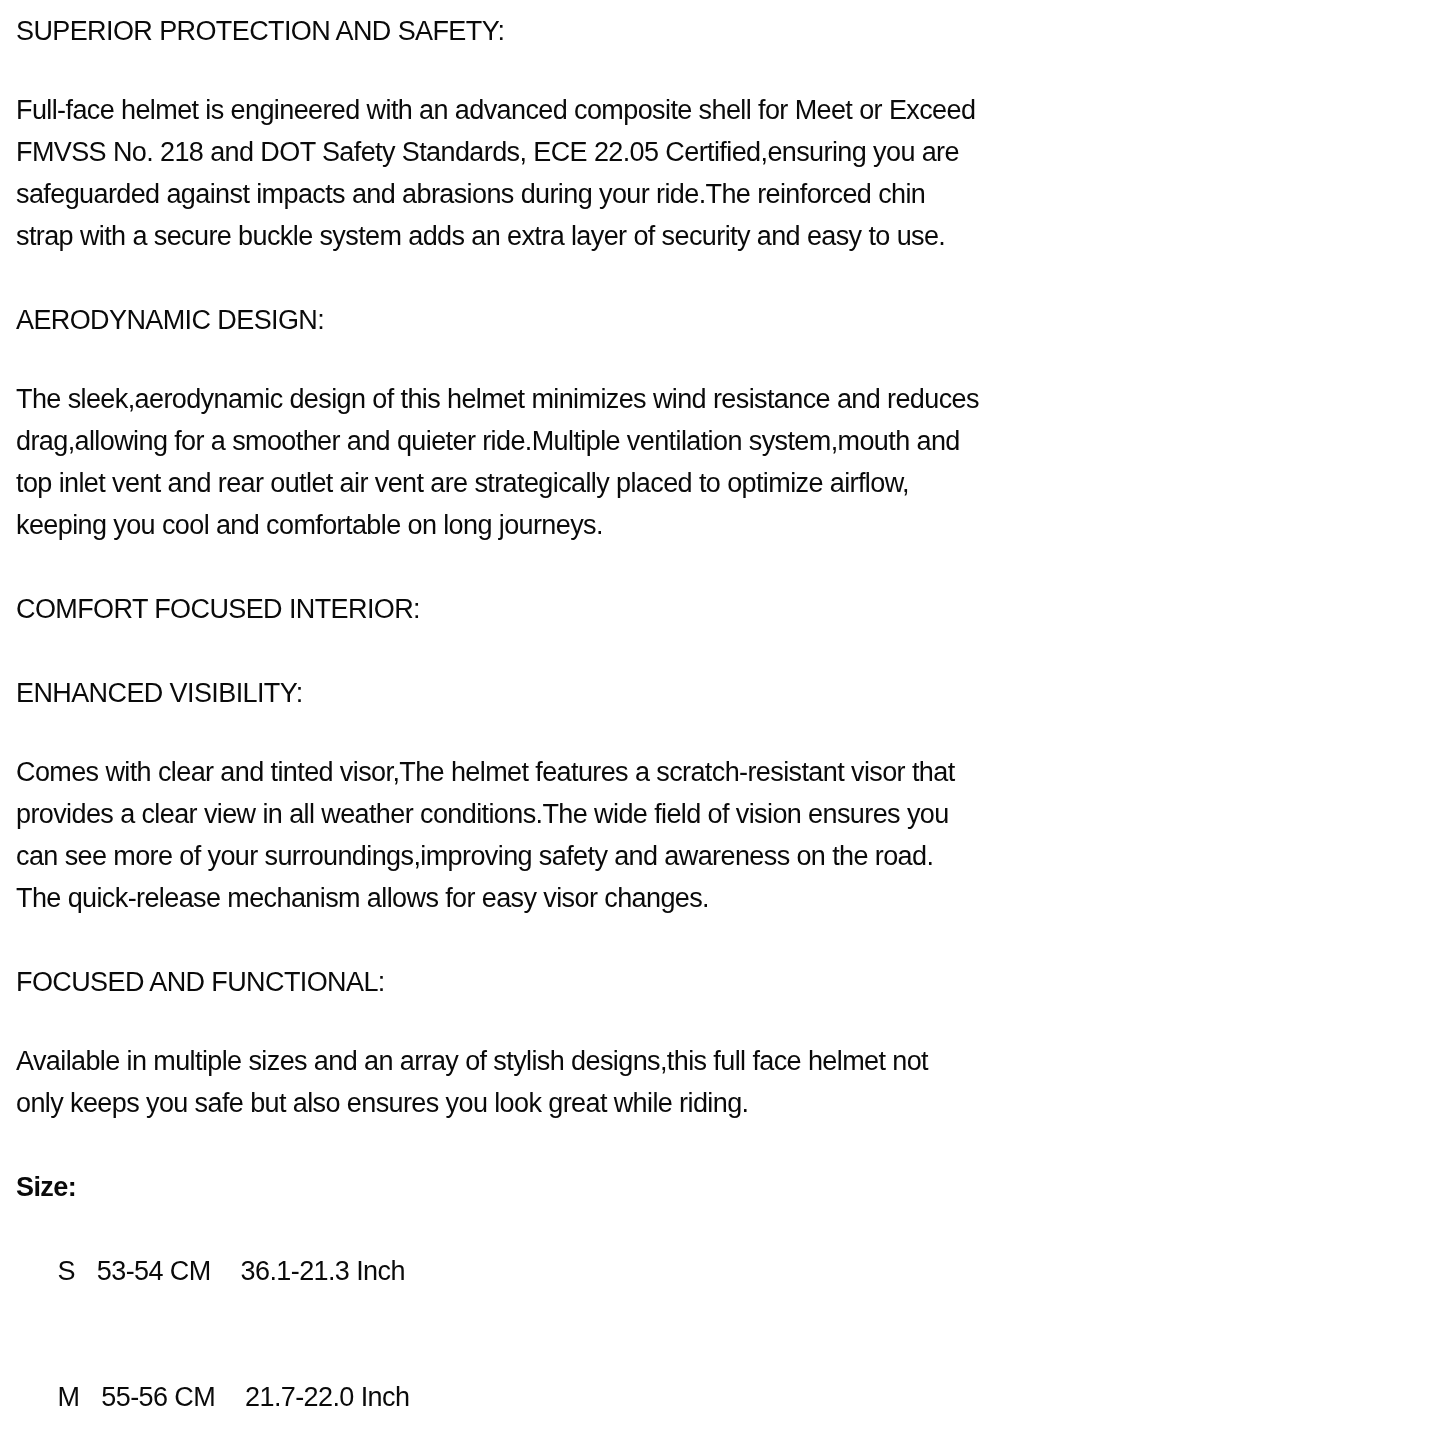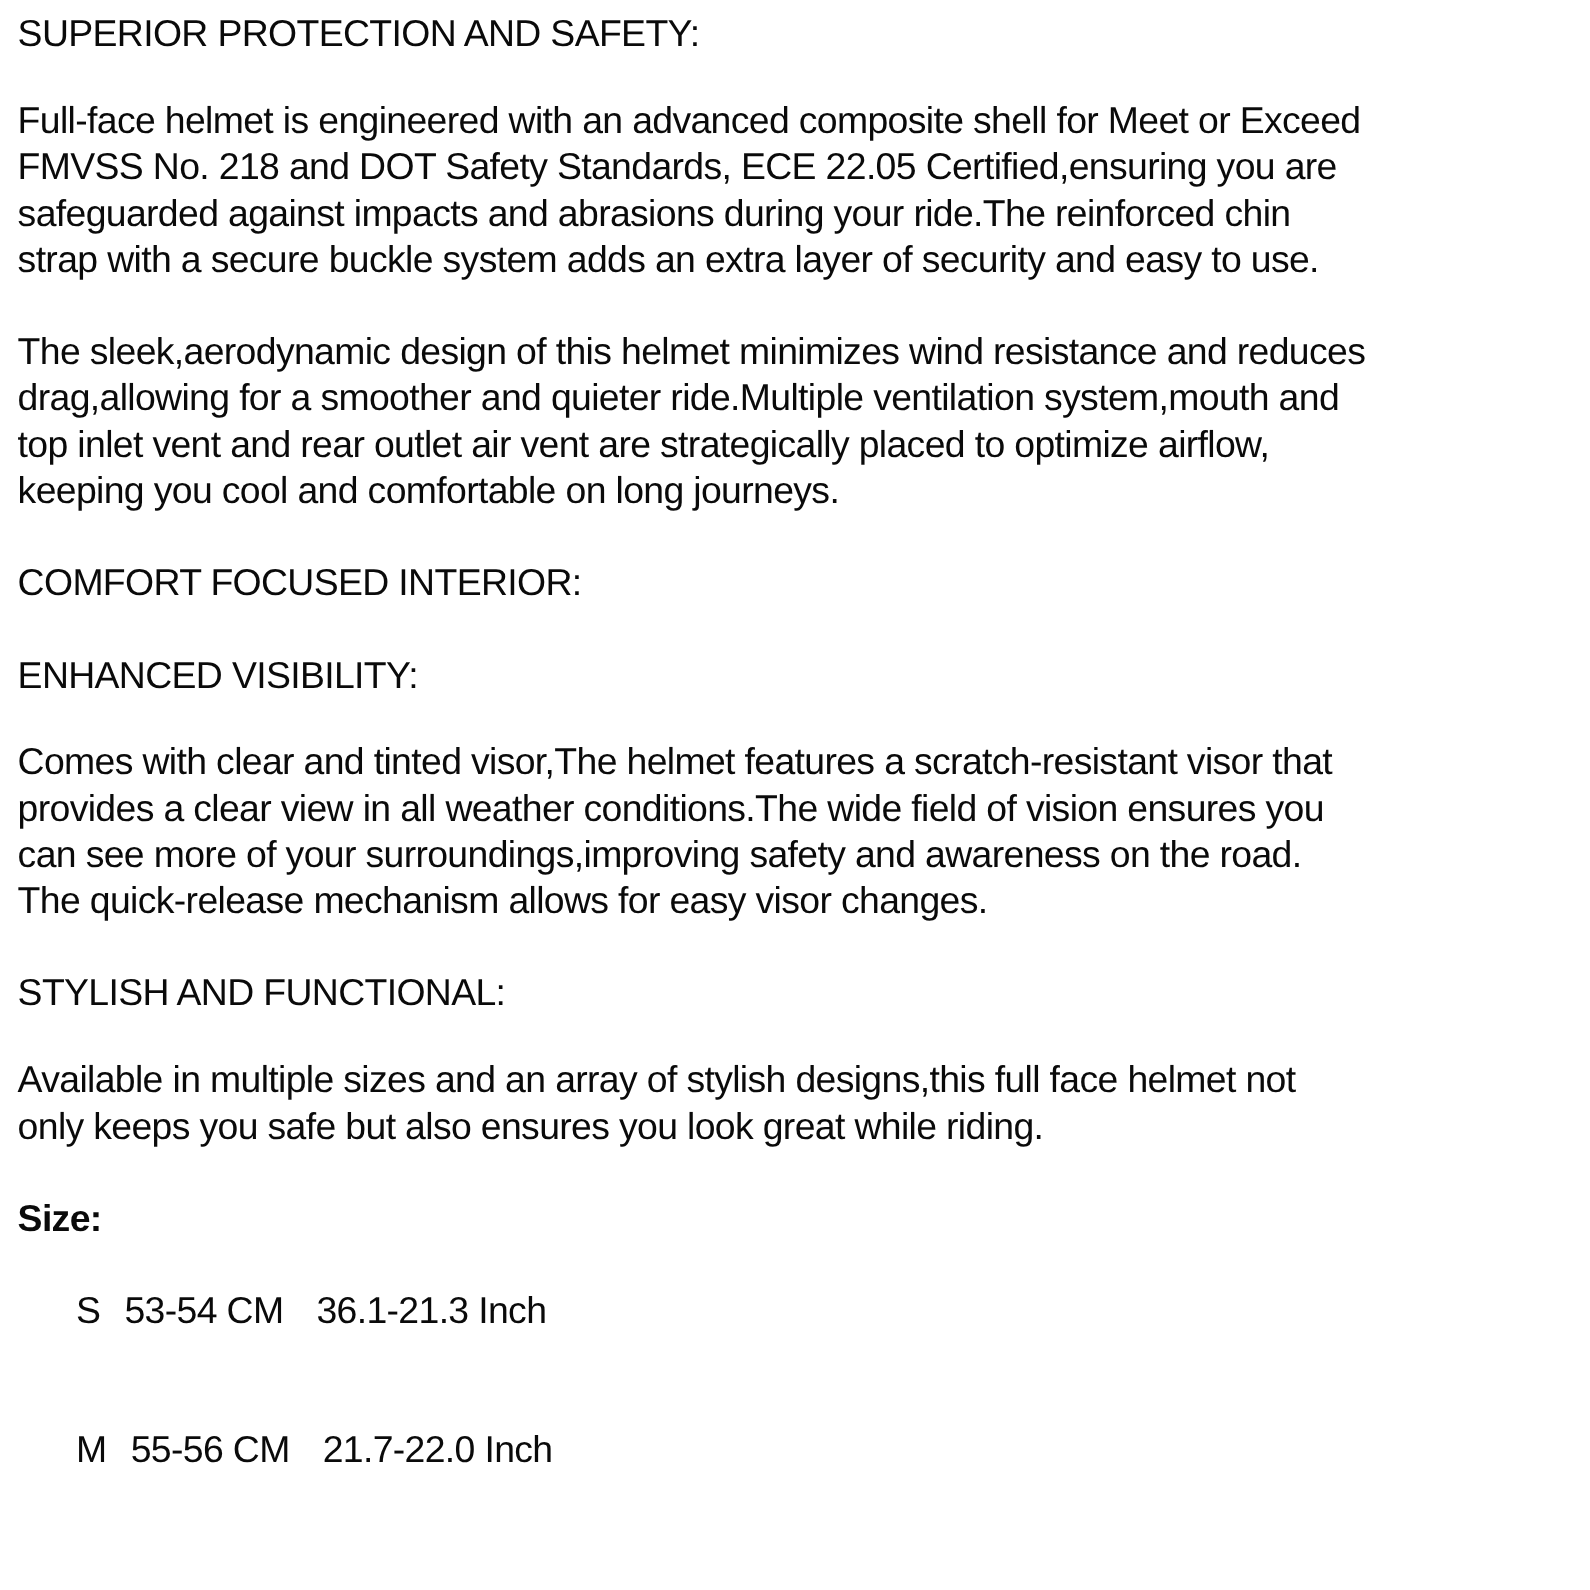--- a/index.html
+++ b/index.html
@@ -12,21 +12,21 @@
     height: 1445px;
     overflow: hidden;
     color: #0a0a0a;
     font-family: "Liberation Sans", "DejaVu Sans", sans-serif;
   }
   .doc {
     box-sizing: border-box;
     width: 1445px;
     height: 1097px;
     padding: 10px 18px 0 16px;
-    font-size: 34px;
+    font-size: 27px;
     line-height: 42px;
     letter-spacing: -0.6px;
     font-weight: 500;
   }
   .section {
     margin: 0 0 42px 0;
   }
   .section-heading {
     white-space: pre;
   }
@@ -63,40 +63,41 @@
 
   <div class="section">
     <div class="section-heading">SUPERIOR PROTECTION AND SAFETY:</div>
     <div class="section-body">Full-face helmet is engineered with an advanced composite shell for Meet or Exceed
 FMVSS No. 218 and DOT Safety Standards, ECE 22.05 Certified,ensuring you are
 safeguarded against impacts and abrasions during your ride.The reinforced chin
 strap with a secure buckle system adds an extra layer of security and easy to use.</div>
   </div>
 
   <div class="section">
+    <div class="section-heading">AERODYNAMIC DESIGN:</div>
     <div class="section-body">The sleek,aerodynamic design of this helmet minimizes wind resistance and reduces
 drag,allowing for a smoother and quieter ride.Multiple ventilation system,mouth and
 top inlet vent and rear outlet air vent are strategically placed to optimize airflow,
 keeping you cool and comfortable on long journeys.</div>
   </div>
 
   <div class="section">
     <div class="section-heading">COMFORT FOCUSED INTERIOR:</div>
   </div>
 
   <div class="section">
     <div class="section-heading">ENHANCED VISIBILITY:</div>
     <div class="section-body">Comes with clear and tinted visor,The helmet features a scratch-resistant visor that
 provides a clear view in all weather conditions.The wide field of vision ensures you
 can see more of your surroundings,improving safety and awareness on the road.
 The quick-release mechanism allows for easy visor changes.</div>
   </div>
 
   <div class="section">
-    <div class="section-heading">STYLISH AND FUNCTIONAL:</div>
+    <div class="section-heading">FOCUSED AND FUNCTIONAL:</div>
     <div class="section-body">Available in multiple sizes and an array of stylish designs,this full face helmet not
 only keeps you safe but also ensures you look great while riding.</div>
   </div>
 
   <div class="size-section">
     <div class="size-title">Size:</div>
 
     <div class="size-row">
       <span class="size-col">S</span><span class="cm-col">53-54 CM</span><span class="inch-col">36.1-21.3 Inch</span>
     </div>

